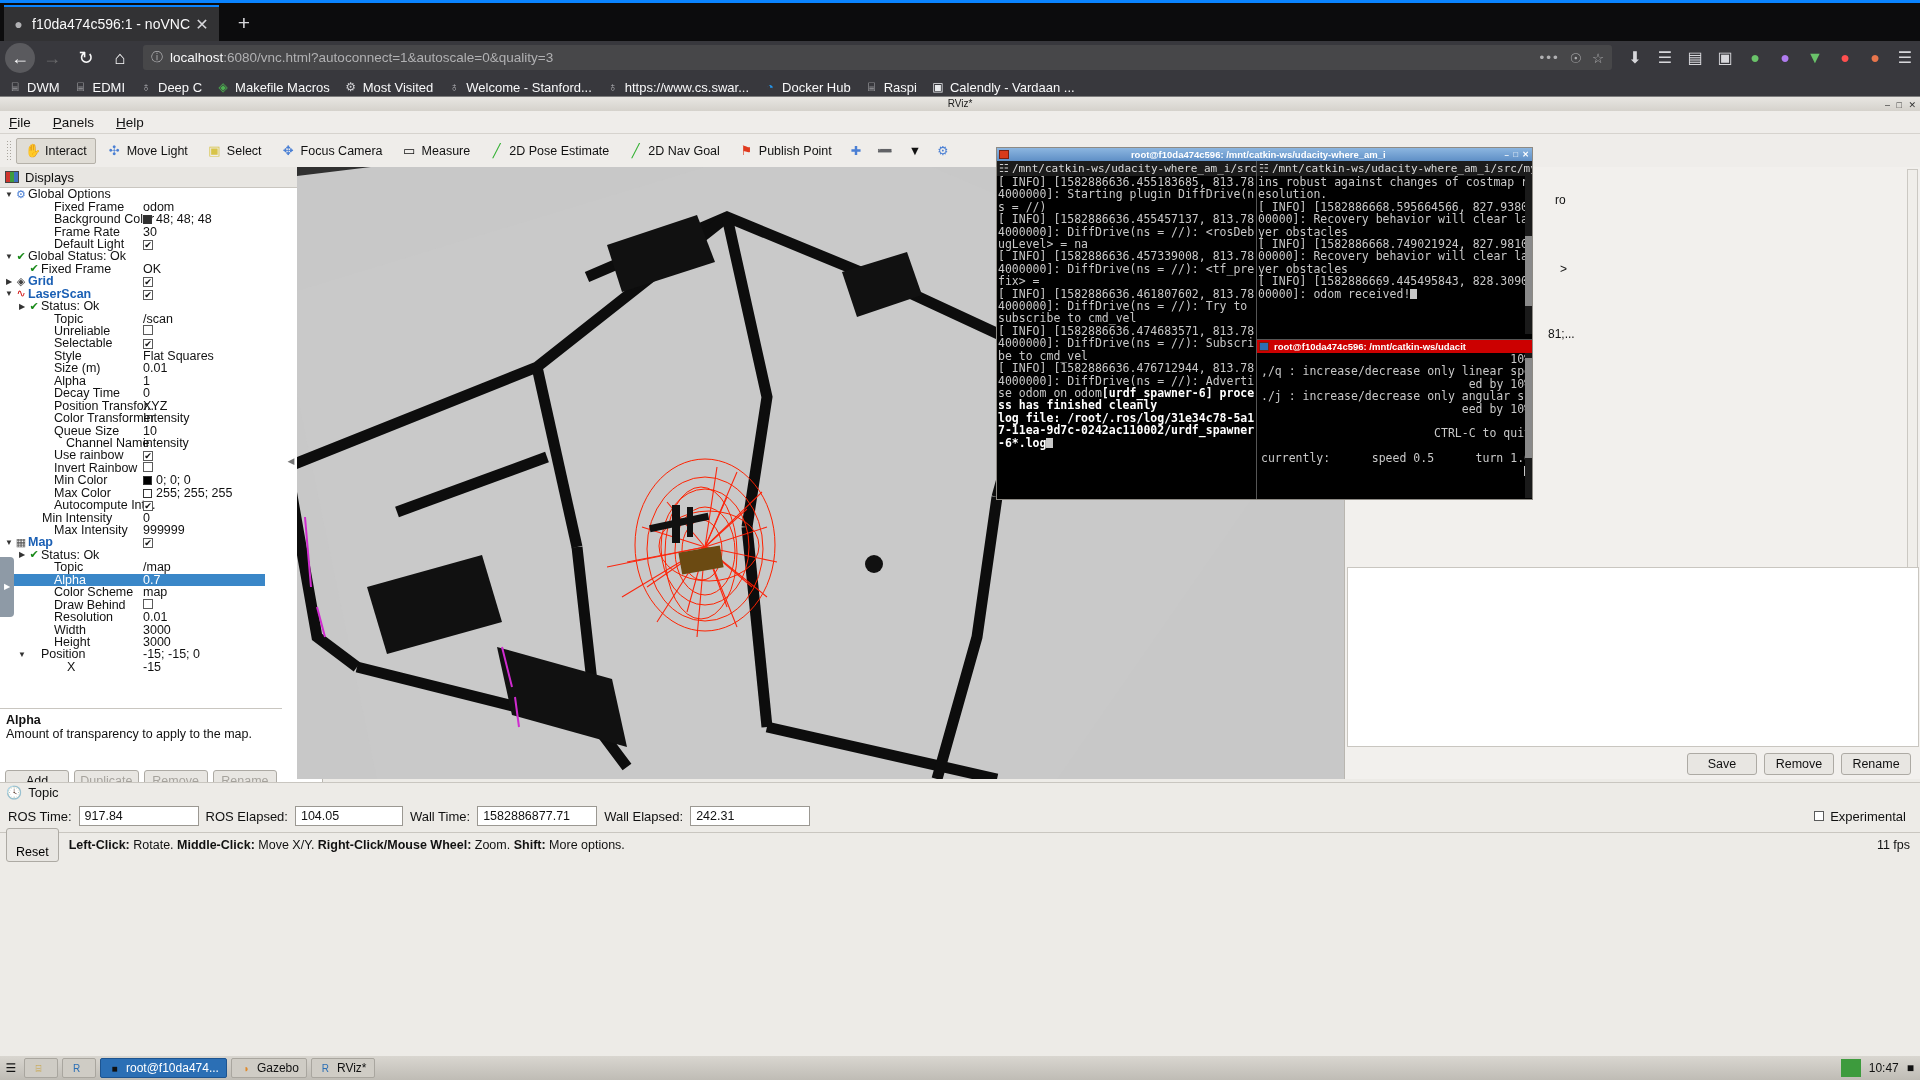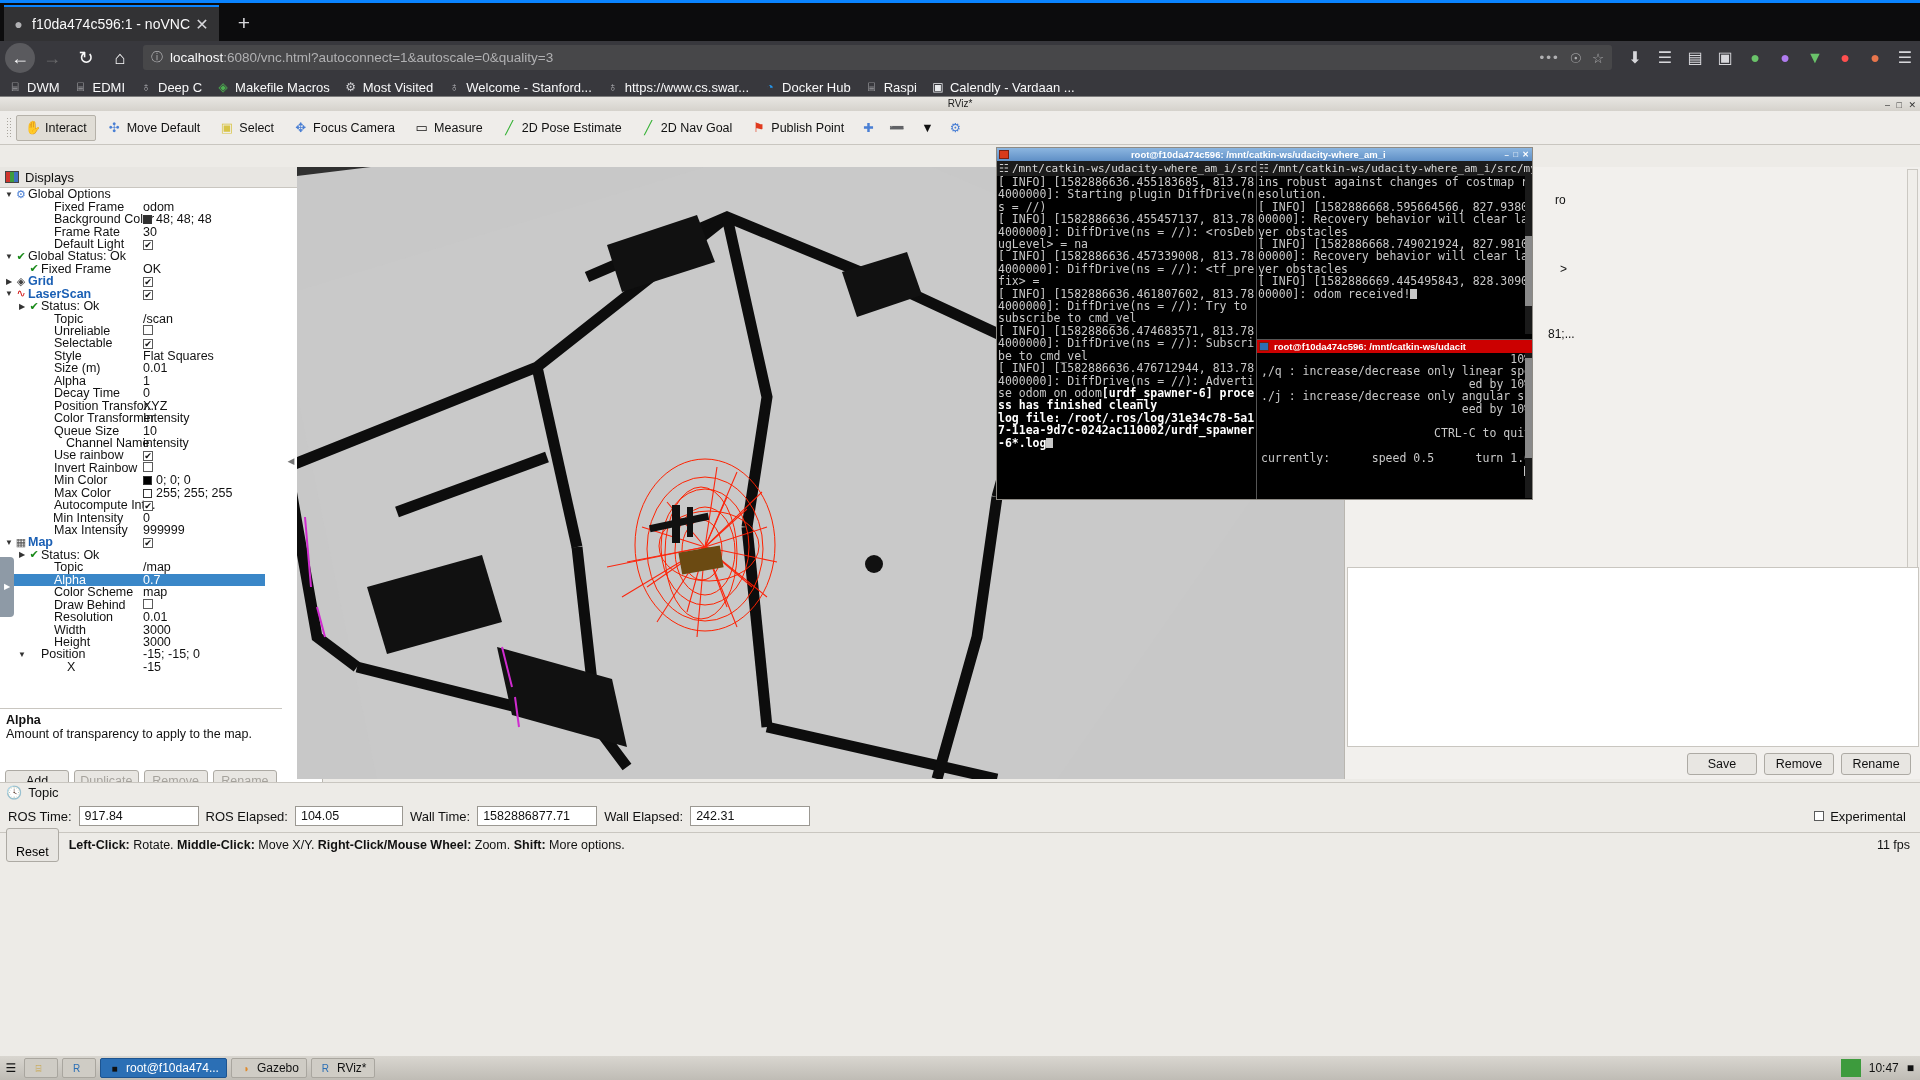--- a/index.html
+++ b/index.html
@@ -246,29 +246,34 @@
         <span>Calendly - Vardaan ...</span>
       </div>
     </div>
 </div>
 
 <div id="rviz">
   <div id="rvtitle">
     <span>RViz*</span>
     <span class="wbtns">– □ ✕</span>
   </div>
+  <div id="rvmenu">
+      <span><u>F</u>ile</span>
+      <span><u>P</u>anels</span>
+      <span><u>H</u>elp</span>
+    </div>
   <div id="rvtools">
       <div class="grip"></div>
       <div class="tool sel">
         <span class="ti ">✋</span>
         <span>Interact</span>
       </div>
       <div class="tool">
         <span class="ti blue">✣</span>
-        <span>Move Default</span>
+        <span>Move Light</span>
       </div>
       <div class="tool">
         <span class="ti yel">▣</span>
         <span>Select</span>
       </div>
       <div class="tool">
         <span class="ti blue">✥</span>
         <span>Focus Camera</span>
       </div>
       <div class="tool">
@@ -450,21 +455,21 @@
         <span class="tico"></span>
         <span class="tlbl">Max Color</span>
         <span class="tval"><span class="swatch" style="background:#ffffff"></span><span>255; 255; 255</span></span>
       </div>
       <div class="trow" style="padding-left: 30px; position: relative;">
         <span class="arrow"></span>
         <span class="tico"></span>
         <span class="tlbl">Autocompute Int...</span>
         <span class="tval"><span class="cb">✔</span></span>
       </div>
-      <div class="trow" style="padding-left: 29px; position: relative;">
+      <div class="trow" style="padding-left: 18px; position: relative;">
         <span class="arrow"></span>
         <span class="tico"></span>
         <span class="tlbl">Min Intensity</span>
         <span class="tval"><span>0</span></span>
       </div>
       <div class="trow" style="padding-left: 30px; position: relative;">
         <span class="arrow"></span>
         <span class="tico"></span>
         <span class="tlbl">Max Intensity</span>
         <span class="tval"><span>999999</span></span>

